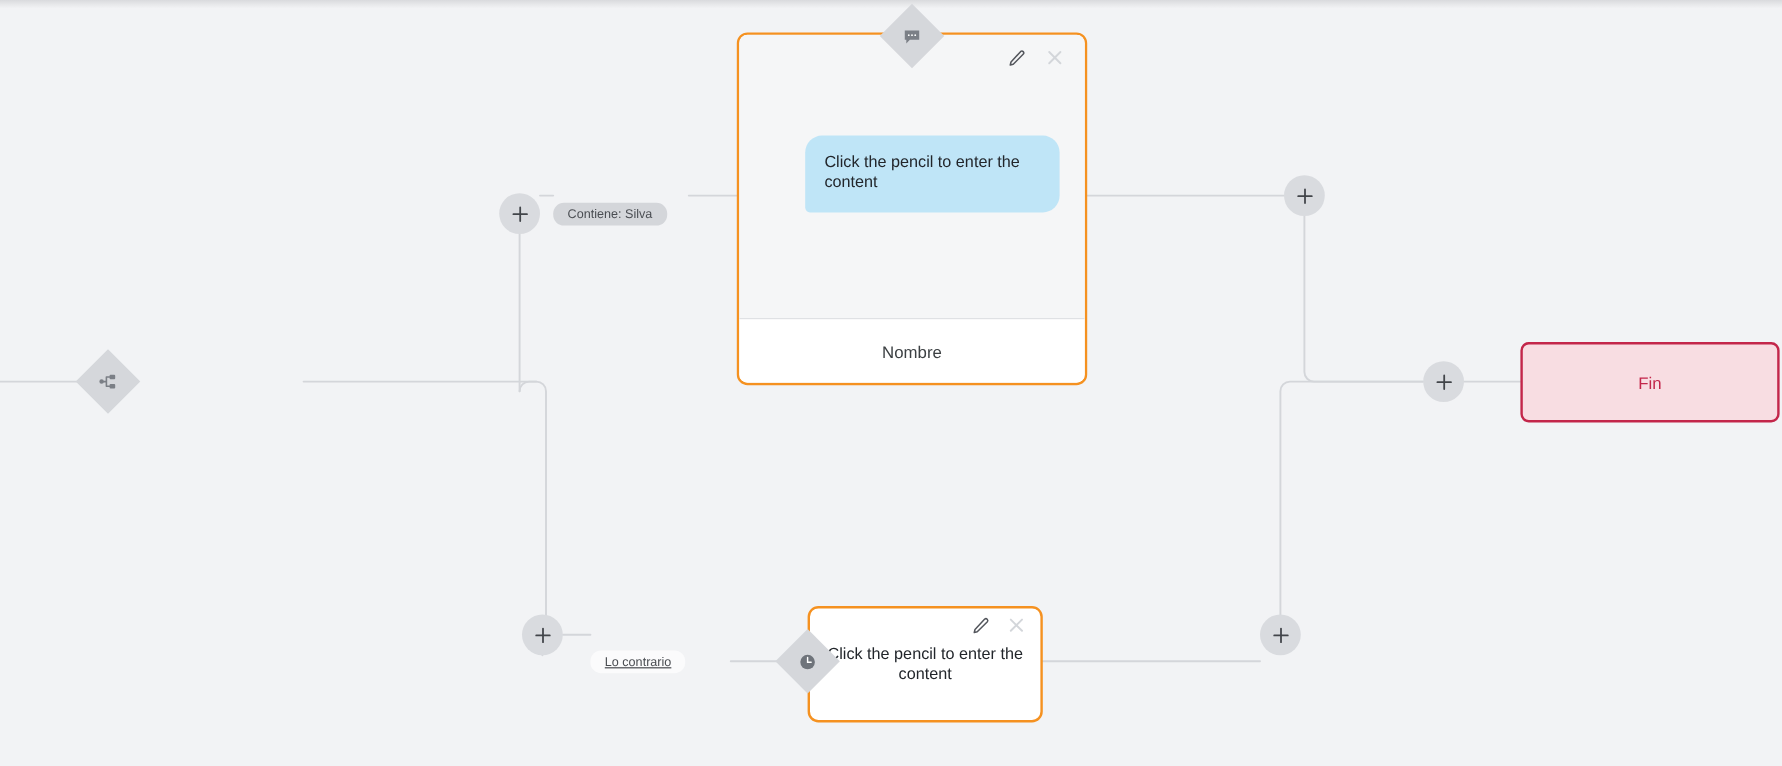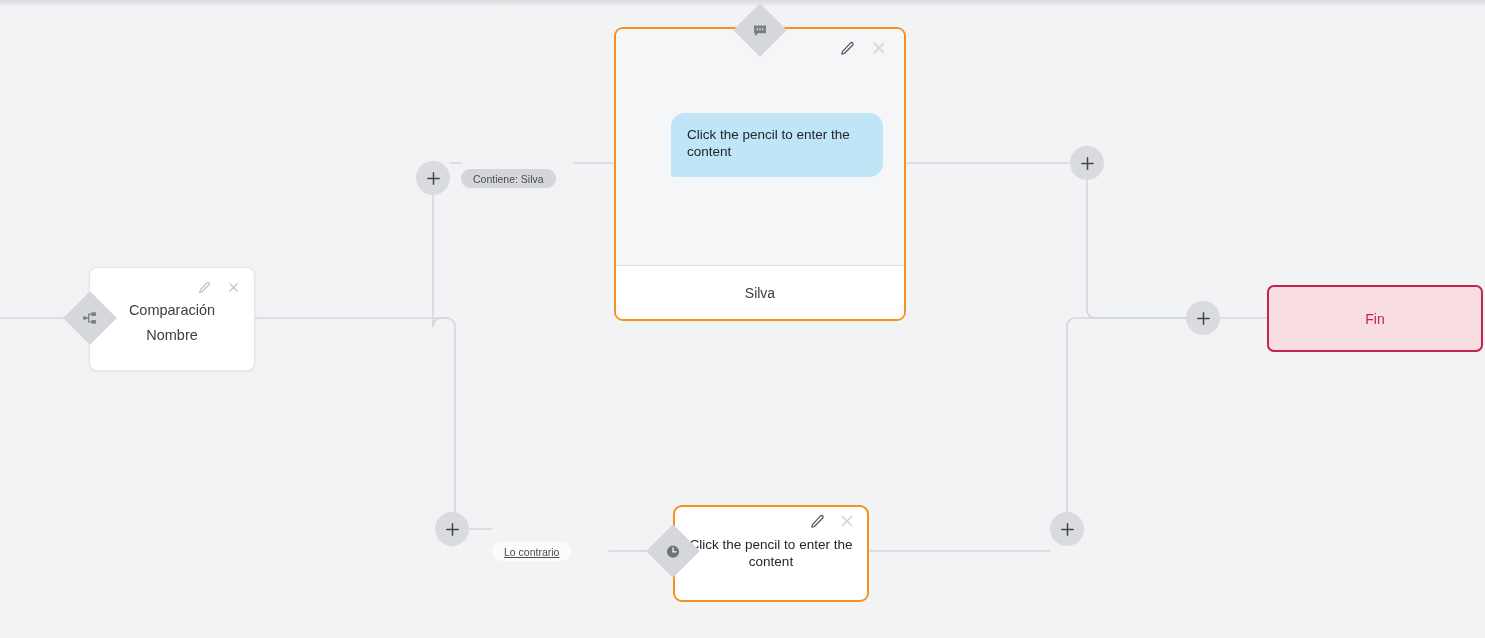--- a/index.html
+++ b/index.html
@@ -239,36 +239,20 @@
 
     <path class="edge-path" d="M1087,180 L1087,310 A8,8 0 0 0 1095,318 L1186,318"></path>
 
     <path class="edge-path" d="M869,551 L1050,551"></path>
 
     <path class="edge-path" d="M1067,512 L1067,326 A8,8 0 0 1 1075,318 L1186,318"></path>
 
     <path class="edge-path" d="M1220,318 L1267,318"></path>
   </svg>
 
-  <div class="cmp-node">
-    <div class="cmp-icons">
-      <span class="icon-btn">
-        <svg width="13" height="13" viewBox="0 0 24 24" fill="none" stroke="#b4b7bc" stroke-width="2" stroke-linecap="round" stroke-linejoin="round">
-          <path d="M17 3a2.5 2.5 0 0 1 3.5 3.5L7 20l-4 1 1-4z"></path>
-        </svg>
-      </span>
-      <span class="icon-btn">
-        <svg width="13" height="13" viewBox="0 0 24 24" fill="none" stroke="#c2c5ca" stroke-width="2.2" stroke-linecap="round">
-          <path d="M5 5 L19 19 M19 5 L5 19"></path>
-        </svg>
-      </span>
-    </div>
-    <div class="cmp-title">Comparación</div>
-    <div class="cmp-sub">Nombre</div>
-  </div>
 
   <div class="diamond" style="left:90px; top:318px;">
     <span class="dico">
       <svg width="16" height="16" viewBox="0 0 24 24" fill="none" stroke="#7b7f86" stroke-width="2" stroke-linecap="round" stroke-linejoin="round">
         <circle cx="4" cy="12" r="1.8" fill="#7b7f86"></circle>
         <rect x="14" y="3.5" width="7" height="5.5" rx="1.2" fill="#7b7f86" stroke="none"></rect>
         <rect x="14" y="15" width="7" height="5.5" rx="1.2" fill="#7b7f86" stroke="none"></rect>
         <path d="M5.8 12 L10 12 M10 6.2 L10 17.8 M10 6.2 L14 6.2 M10 17.8 L14 17.8"></path>
       </svg>
     </span>
@@ -286,21 +270,21 @@
           </svg>
         </span>
         <span class="icon-btn">
           <svg width="16" height="16" viewBox="0 0 24 24" fill="none" stroke="#d3d6da" stroke-width="2.4" stroke-linecap="round">
             <path d="M5 5 L19 19 M19 5 L5 19"></path>
           </svg>
         </span>
       </div>
       <div class="bubble">Click the pencil to enter the content</div>
     </div>
-    <div class="msg-card-footer">Silva</div>
+    <div class="msg-card-footer">Nombre</div>
   </div>
 
   <div class="diamond" style="left:760px; top:30px;">
     <span class="dico">
       <svg width="17" height="17" viewBox="0 0 24 24">
         <path d="M3.5 4.5h17v11h-11l-4.2 4.2v-4.2H3.5z" fill="#7b7f86"></path>
         <circle cx="8.2" cy="10" r="1.05" fill="#ffffff"></circle>
         <circle cx="12" cy="10" r="1.05" fill="#ffffff"></circle>
         <circle cx="15.8" cy="10" r="1.05" fill="#ffffff"></circle>
       </svg>

